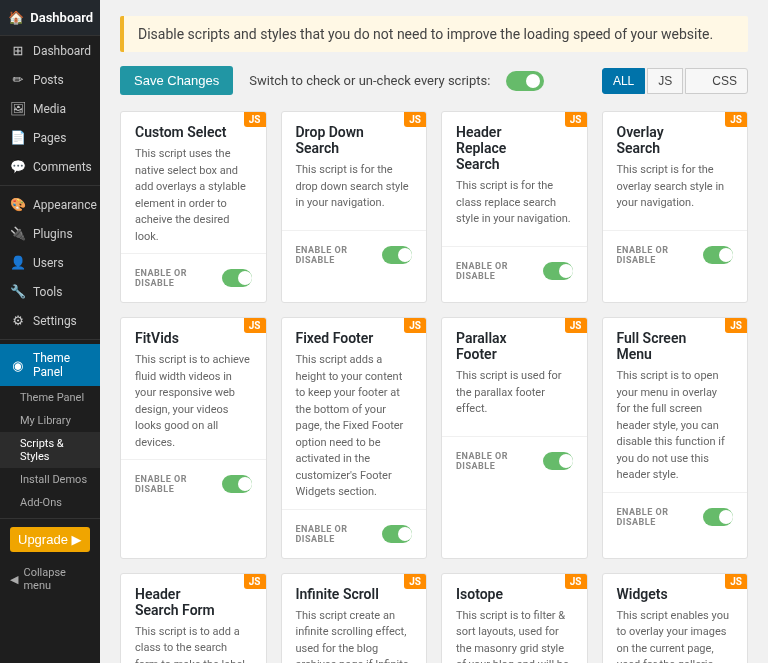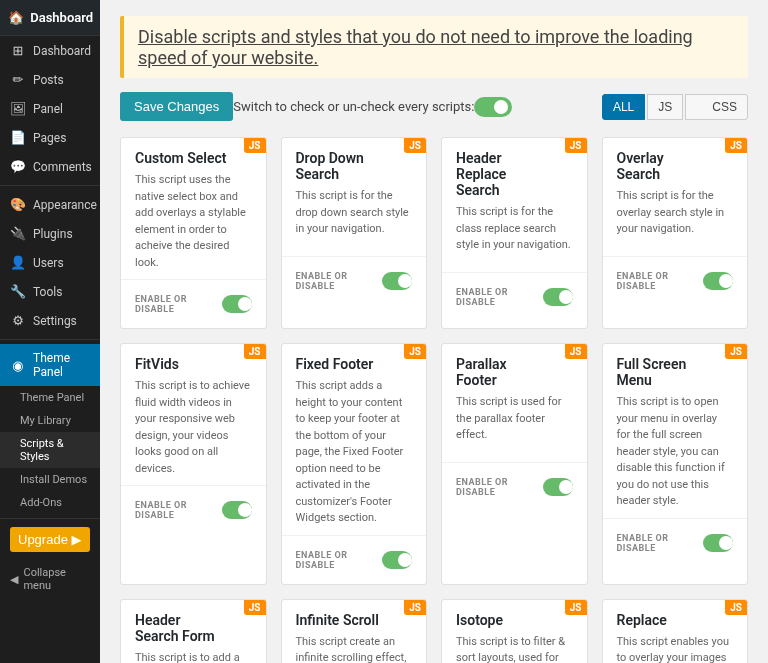--- a/index.html
+++ b/index.html
@@ -18,24 +18,24 @@
     .collapse-btn { padding: 6px 10px; font-size: 11px; color: #aaa; cursor: pointer; display: flex; align-items: center; gap: 5px; }
 
     
     #main { flex: 1; overflow-y: auto; background: #f1f1f1; }
 
     
     #content { padding: 16px 20px; }
     .page-title { font-size: 22px; font-weight: 400; color: #23282d; margin-bottom: 14px; }
 
     
-    .notice { background: #fff8e5; border-left: 4px solid #f0b429; padding: 10px 14px; margin-bottom: 14px; font-size: 18px; color: #444; border-radius: 2px; text-decoration: underline; }
-
-    
-    .toolbar { display: flex; align-items: center; gap: 0; margin-bottom: 16px; flex-wrap: wrap; }
+    .notice { background: #fff8e5; border-left: 4px solid #f0b429; padding: 10px 14px; margin-bottom: 14px; font-size: 14px; color: #444; border-radius: 2px; }
+
+    
+    .toolbar { display: flex; align-items: center; gap: 16px; margin-bottom: 16px; flex-wrap: wrap; }
     .save-btn { background: #2196a4; color: #fff; border: none; padding: 7px 14px; border-radius: 3px; font-size: 13px; cursor: pointer; font-weight: 500; }
     .toolbar-label { font-size: 13px; color: #444; }
     .toggle-switch { display: inline-flex; align-items: center; }
     .toggle-track { width: 38px; height: 20px; background: #66bb6a; border-radius: 10px; position: relative; cursor: pointer; }
     .toggle-track::after { content: ''; position: absolute; left: 20px; top: 3px; width: 14px; height: 14px; background: #fff; border-radius: 50%; transition: left 0.2s; }
     .filter-group { margin-left: auto; display: flex; gap: 2px; }
     .filter-btn { padding: 5px 10px; border: 1px solid #ccc; background: #f7f7f7; font-size: 12px; cursor: pointer; color: #444; }
     .filter-btn.active { background: #0073aa; color: #fff; border-color: #0073aa; }
     .filter-btn:first-child { border-radius: 3px 0 0 3px; }
     .filter-btn:last-child { border-radius: 0 3px 3px 0; padding-left: 26px; }
@@ -66,21 +66,21 @@
   <div class="sidebar-item">
     <span class="icon">⊞</span>
     <span>Dashboard</span>
   </div>
   <div class="sidebar-item">
     <span class="icon">✏</span>
     <span>Posts</span>
   </div>
   <div class="sidebar-item">
     <span class="icon">🖼</span>
-    <span>Panel</span>
+    <span>Media</span>
   </div>
   <div class="sidebar-item">
     <span class="icon">📄</span>
     <span>Pages</span>
   </div>
   <div class="sidebar-item">
     <span class="icon">💬</span>
     <span>Comments</span>
   </div>
   <div class="sidebar-divider"></div>
@@ -251,20 +251,20 @@
     <div class="card-header">
       <div class="card-badge">JS</div>
       <div class="card-title">Isotope</div>
       <div class="card-desc">This script is to filter &amp; sort layouts, used for the masonry grid style of your blog and will be used in some extensions.</div>
     </div>
 
   </div>
         <div class="script-card">
     <div class="card-header">
       <div class="card-badge">JS</div>
-      <div class="card-title">Replace</div>
+      <div class="card-title">Widgets</div>
       <div class="card-desc">This script enables you to overlay your images on the current page, used for the gallerie, single product and content images.</div>
     </div>
 
   </div>
       </div>
   </div>
 </div>
 
 </body></html>

